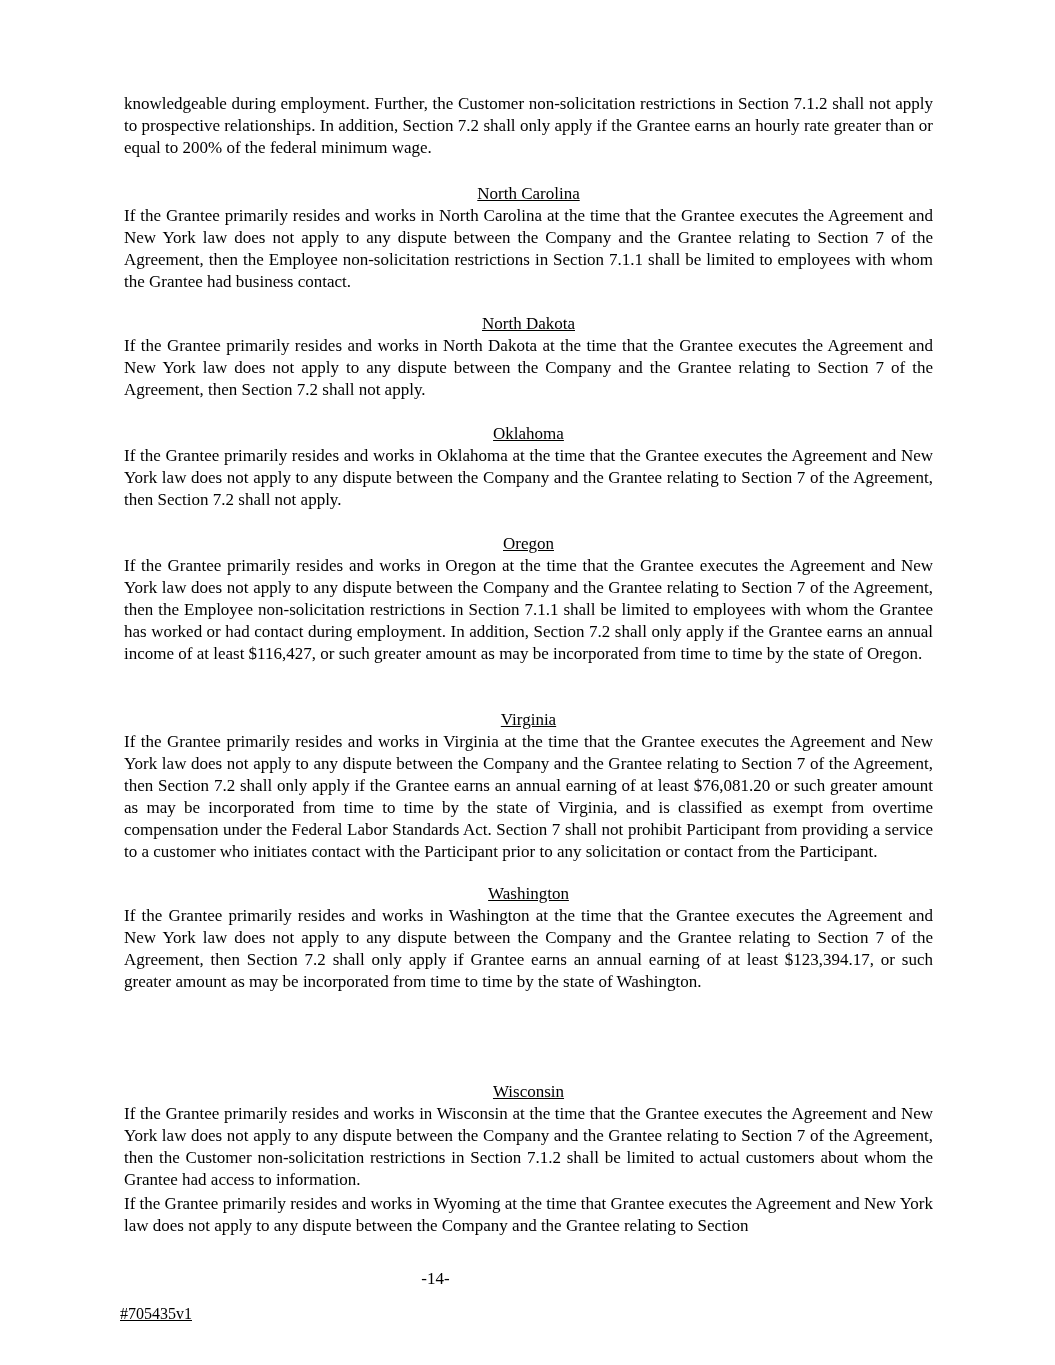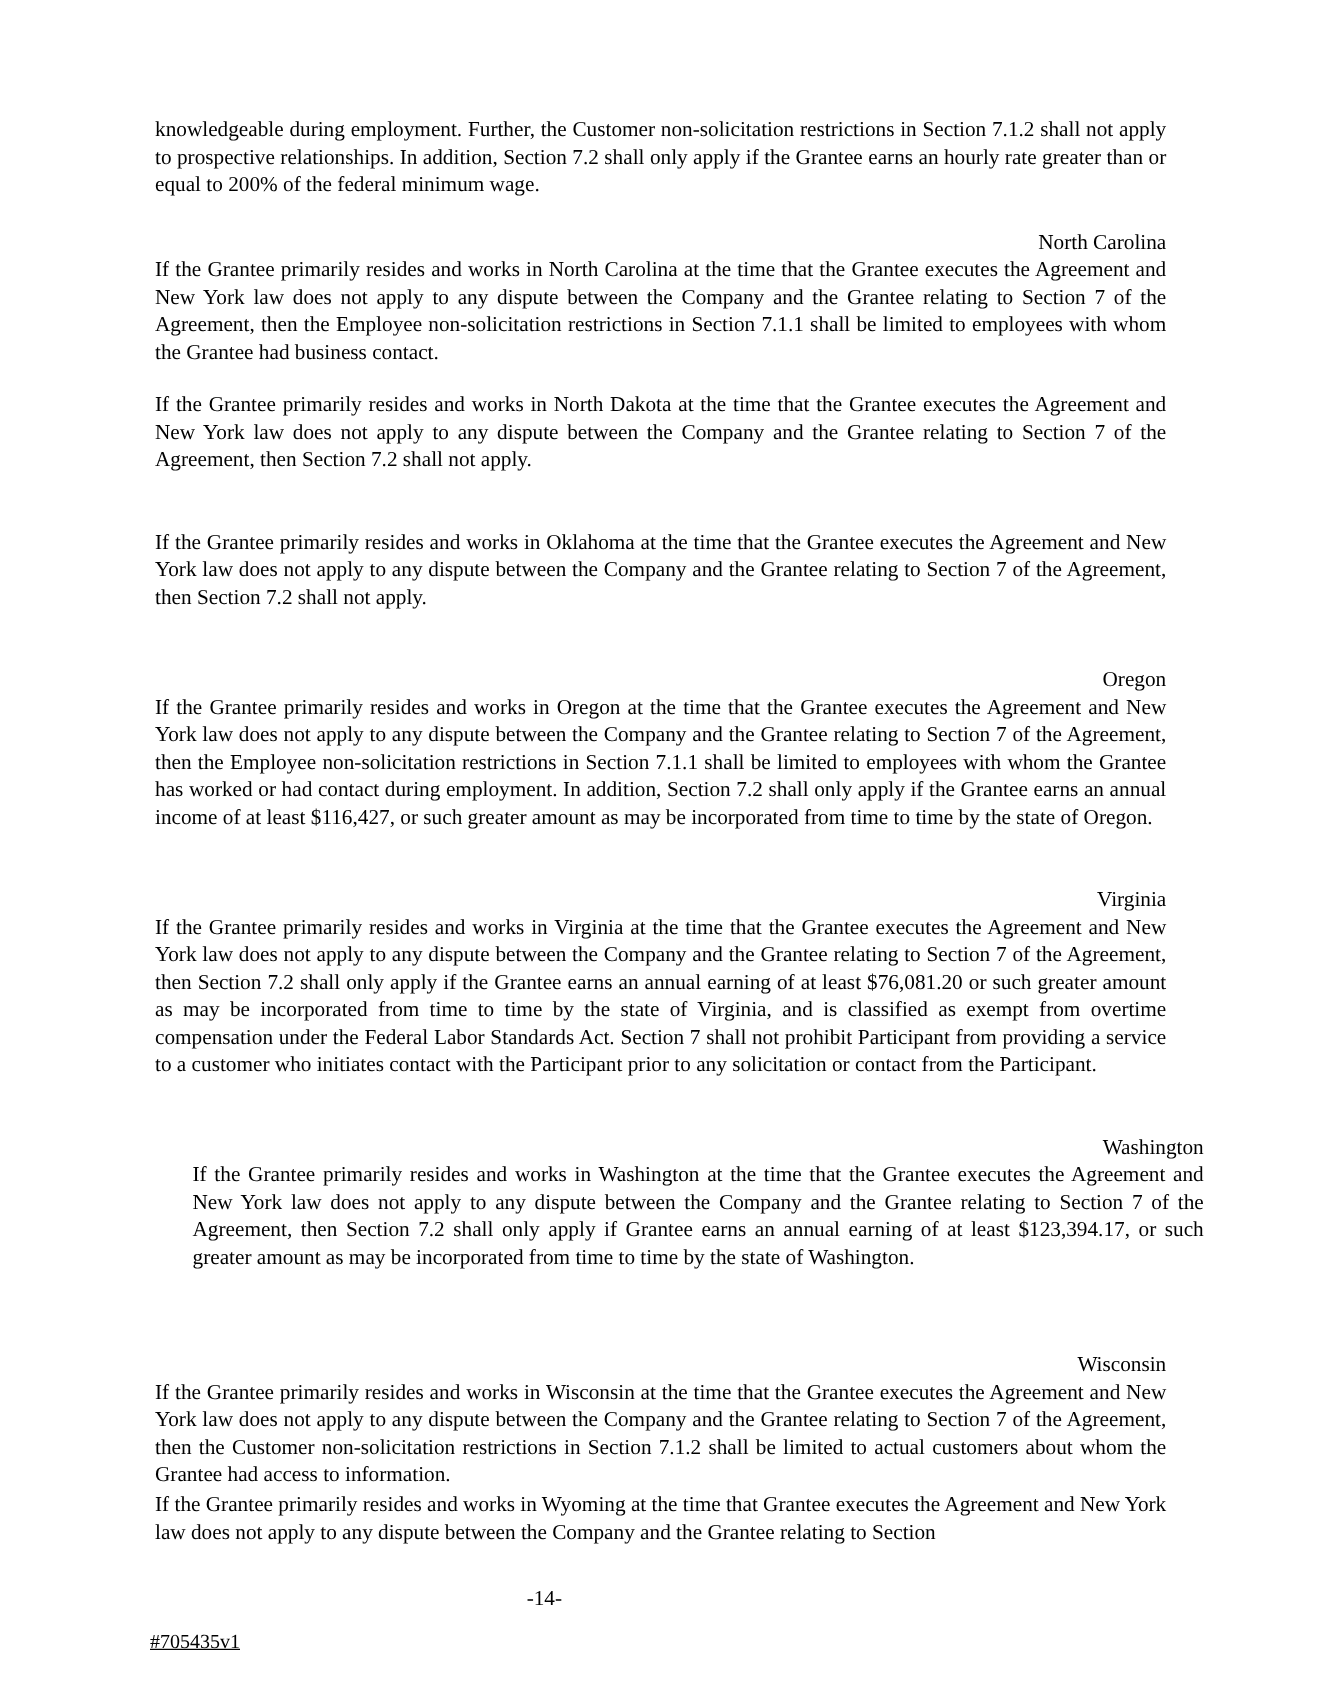--- a/index.html
+++ b/index.html
@@ -18,35 +18,36 @@
     line-height: 22px;
     overflow: hidden;
   }
   .section {
     position: absolute;
     left: 124px;
     width: 809px;
     text-align: justify;
   }
   .section .heading {
+    text-decoration: underline;
     margin: 0;
     font-weight: normal;
-    text-align: right;
+    text-align: center;
   }
   .section .body {
     margin: 0;
   }
   
   .s-intro      { top: 93px;  }
   .s-nc         { top: 183px; }
   .s-nd         { top: 313px; }
   .s-ok         { top: 423px; }
   .s-or         { top: 533px; }
   .s-va         { top: 709px; }
-  .s-wa         { top: 907px; margin-left: 30px; }
+  .s-wa         { top: 883px; }
   .s-wi         { top: 1061px; margin-top: 20px; }
   .s-wy         { top: 1193px; }
   .page-number {
     position: absolute;
     top: 1268px;
     left: 0;
     width: 871px;
     text-align: center;
     font-size: 17px;
   }
@@ -66,24 +67,26 @@
   <div class="section s-intro">
     <p class="body">knowledgeable during employment.  Further, the Customer non-solicitation restrictions in Section 7.1.2 shall not apply to prospective relationships.  In addition, Section 7.2 shall only apply if the Grantee earns an hourly rate greater than or equal to 200% of the federal minimum wage.</p>
   </div>
 
   <div class="section s-nc">
     <div class="heading">North Carolina</div>
     <p class="body">If the Grantee primarily resides and works in North Carolina at the time that the Grantee executes the Agreement and New York law does not apply to any dispute between the Company and the Grantee relating to Section 7 of the Agreement, then the Employee non-solicitation restrictions in Section 7.1.1 shall be limited to employees with whom the Grantee had business contact.</p>
   </div>
 
   <div class="section s-nd">
+    <div class="heading">North Dakota</div>
     <p class="body">If the Grantee primarily resides and works in North Dakota at the time that the Grantee executes the Agreement and New York law does not apply to any dispute between the Company and the Grantee relating to Section 7 of the Agreement, then Section 7.2 shall not apply.</p>
   </div>
 
   <div class="section s-ok">
+    <div class="heading">Oklahoma</div>
     <p class="body">If the Grantee primarily resides and works in Oklahoma at the time that the Grantee executes the Agreement and New York law does not apply to any dispute between the Company and the Grantee relating to Section 7 of the Agreement, then Section 7.2 shall not apply.</p>
   </div>
 
   <div class="section s-or">
     <div class="heading">Oregon</div>
     <p class="body">If the Grantee primarily resides and works in Oregon at the time that the Grantee executes the Agreement and New York law does not apply to any dispute between the Company and the Grantee relating to Section 7 of the Agreement, then the Employee non-solicitation restrictions in Section 7.1.1 shall be limited to employees with whom the Grantee has worked or had contact during employment.  In addition, Section 7.2 shall only apply if the Grantee earns an annual income of at least $116,427, or such greater amount as may be incorporated from time to time by the state of Oregon.</p>
   </div>
 
   <div class="section s-va">
     <div class="heading">Virginia</div>

